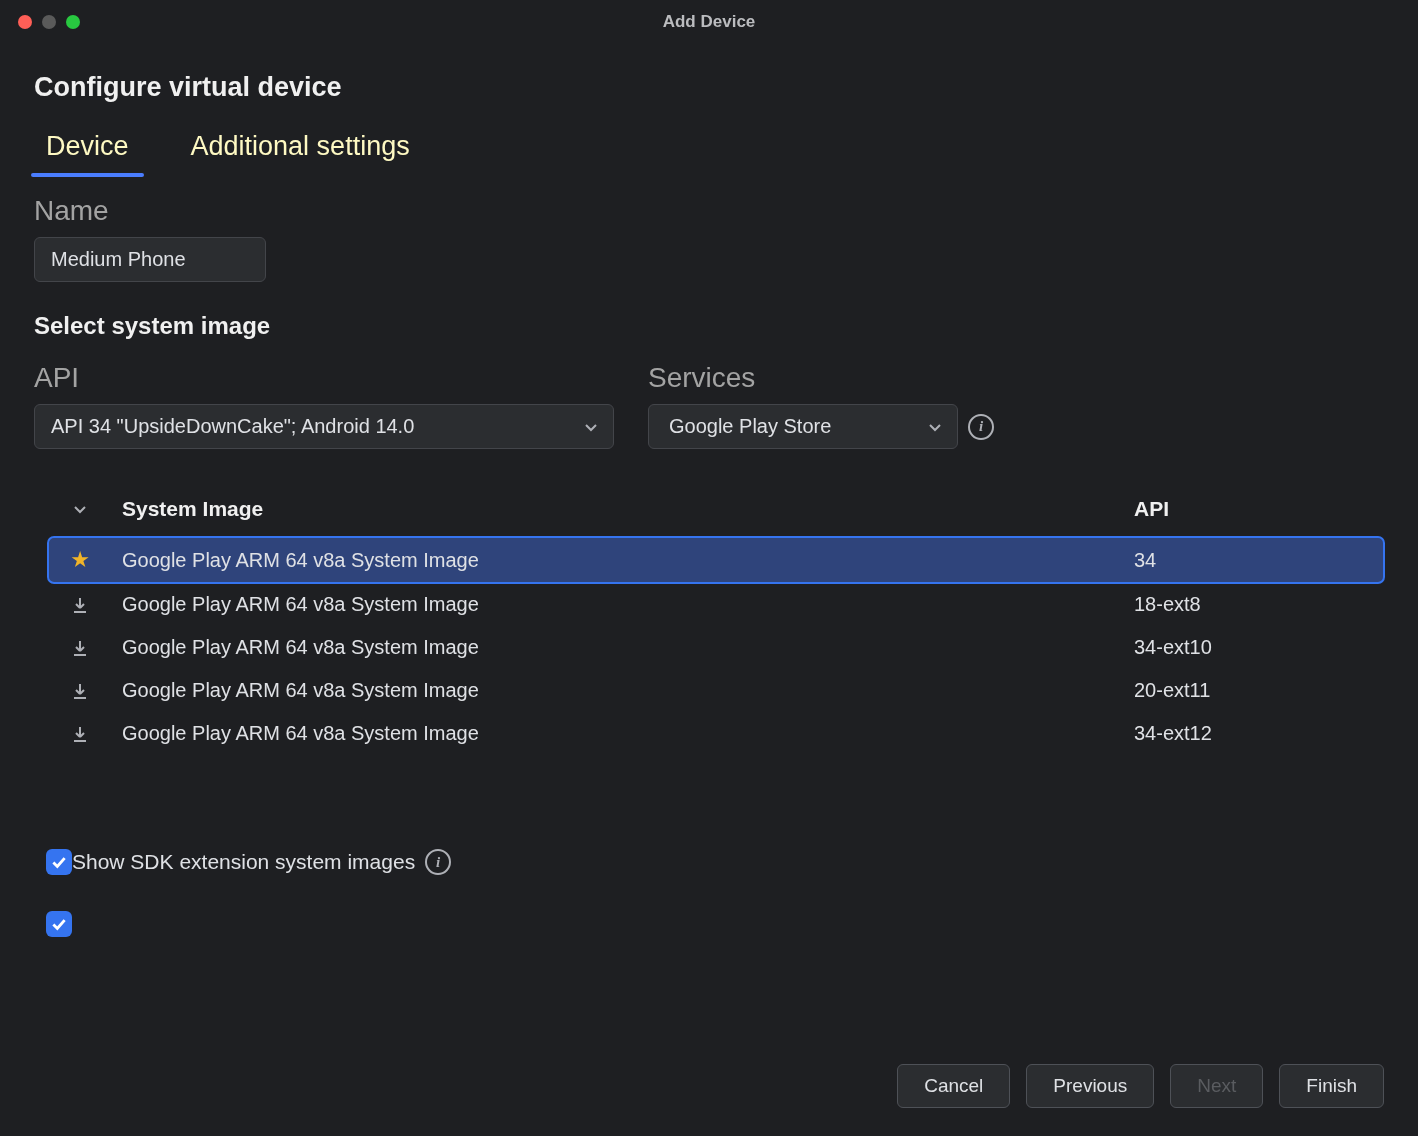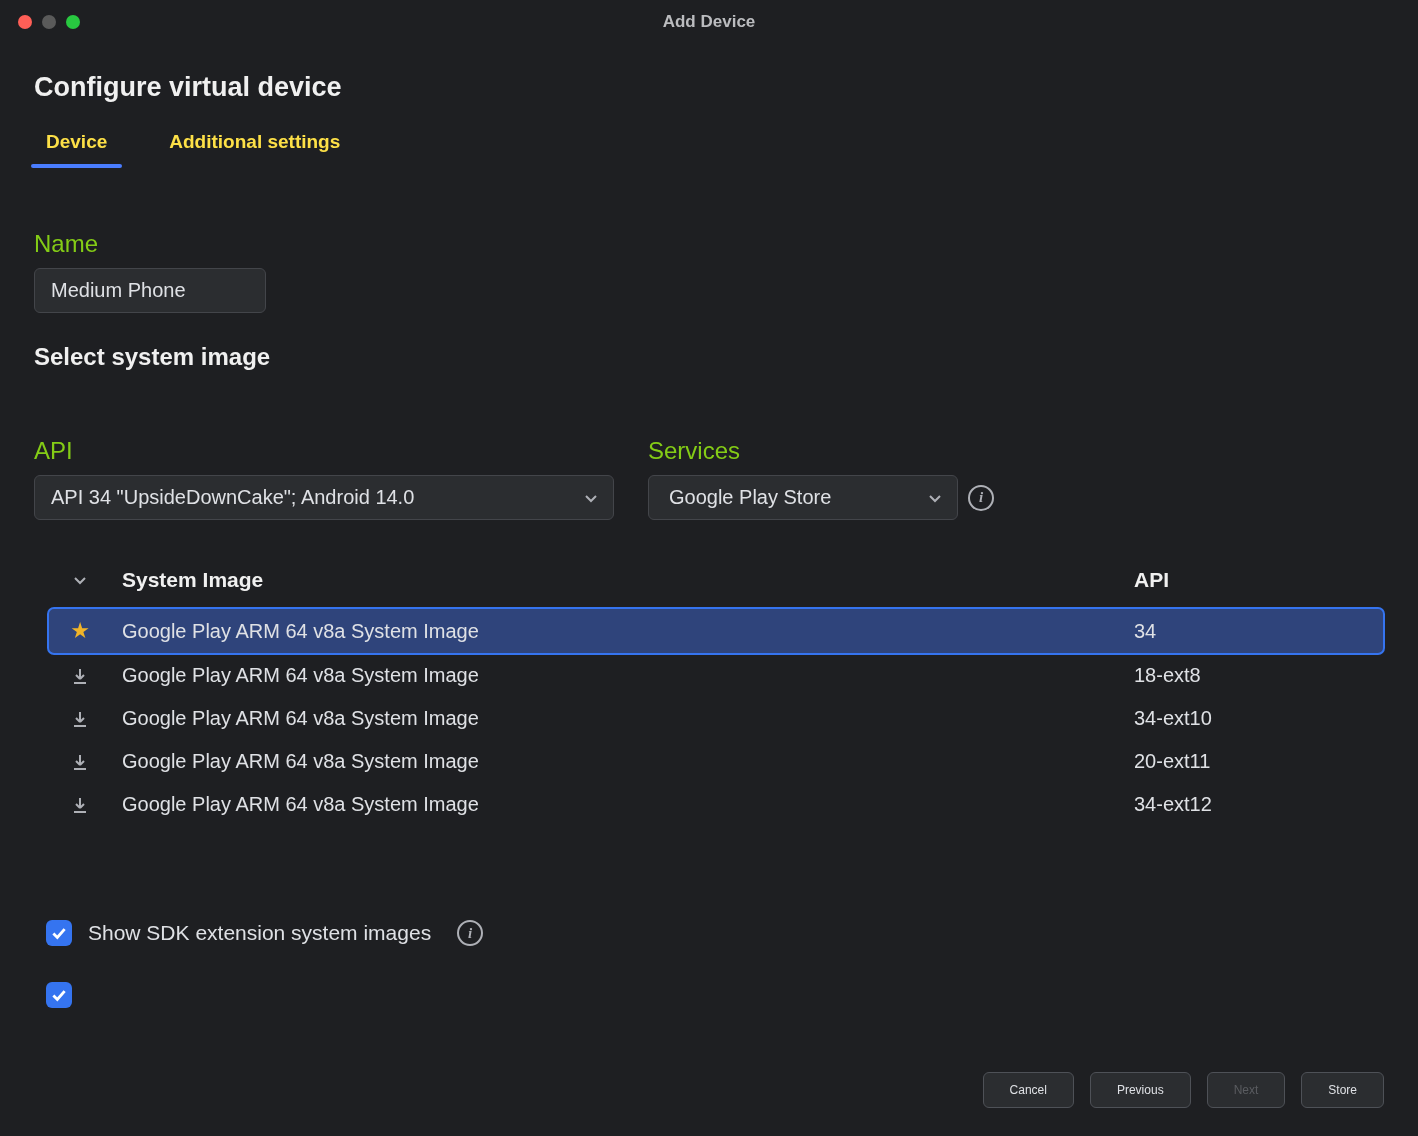--- a/index.html
+++ b/index.html
@@ -65,42 +65,40 @@
   margin-top: 12px;
   margin-bottom: 22px;
 }
 .tabs {
   display: flex;
   gap: 38px;
   border-bottom: 1px solid transparent;
   margin-bottom: 18px;
 }
 .tab {
-  font-size: 19px;
-  color: #fde047;
+  font-size: 27px;
+  color: #fef9c3;
   padding: 6px 12px 14px 12px;
   cursor: pointer;
   position: relative;
-  font-weight: bold;
 }
 .tab.active::after {
   content: "";
   position: absolute;
   left: -3px;
   right: -3px;
   bottom: -1px;
   height: 4px;
   background: #4a7dff;
   border-radius: 2px;
 }
 .label {
-  font-size: 24px;
-  color: #84cc16;
+  font-size: 28px;
+  color: #a3a3a3;
   margin-bottom: 10px;
-  margin-top: 44px;
 }
 .text-input {
   background: #2b2d30;
   border: 1px solid #43454a;
   border-radius: 6px;
   color: #dfe1e5;
   font-size: 20px;
   padding: 10px 16px;
   outline: none;
   width: 232px;
@@ -191,21 +189,20 @@
   width: 20px; height: 20px;
   stroke: #aeb0b6;
 }
 .chevron {
   width: 16px; height: 16px;
   stroke: #aeb0b6;
 }
 .checkbox-row {
   display: flex;
   align-items: center;
-  gap: 16px;
   margin-top: 14px;
 }
 .checkbox-group {
   margin-top: 80px;
   padding-left: 12px;
   display: flex;
   flex-direction: column;
   gap: 22px;
 }
 .checkbox {
@@ -231,21 +228,21 @@
   justify-content: flex-end;
   gap: 16px;
   padding: 28px 34px 28px 0;
   margin-top: auto;
 }
 .btn {
   background: #2b2d30;
   border: 1px solid #4e5157;
   border-radius: 6px;
   color: #dfe1e5;
-  font-size: 12px;
+  font-size: 19px;
   padding: 10px 26px;
   cursor: pointer;
 }
 .btn.disabled {
   color: #5a5c60;
   cursor: default;
 }
 </style>
 </head>
 <body>
@@ -376,16 +373,16 @@
         </div>
       </div>
     </div>
 
   </div>
 
   <div class="footer">
     <button class="btn">Cancel</button>
     <button class="btn">Previous</button>
     <button class="btn disabled">Next</button>
-    <button class="btn">Store</button>
+    <button class="btn">Finish</button>
   </div>
 
 </div>
 
 </body></html>

